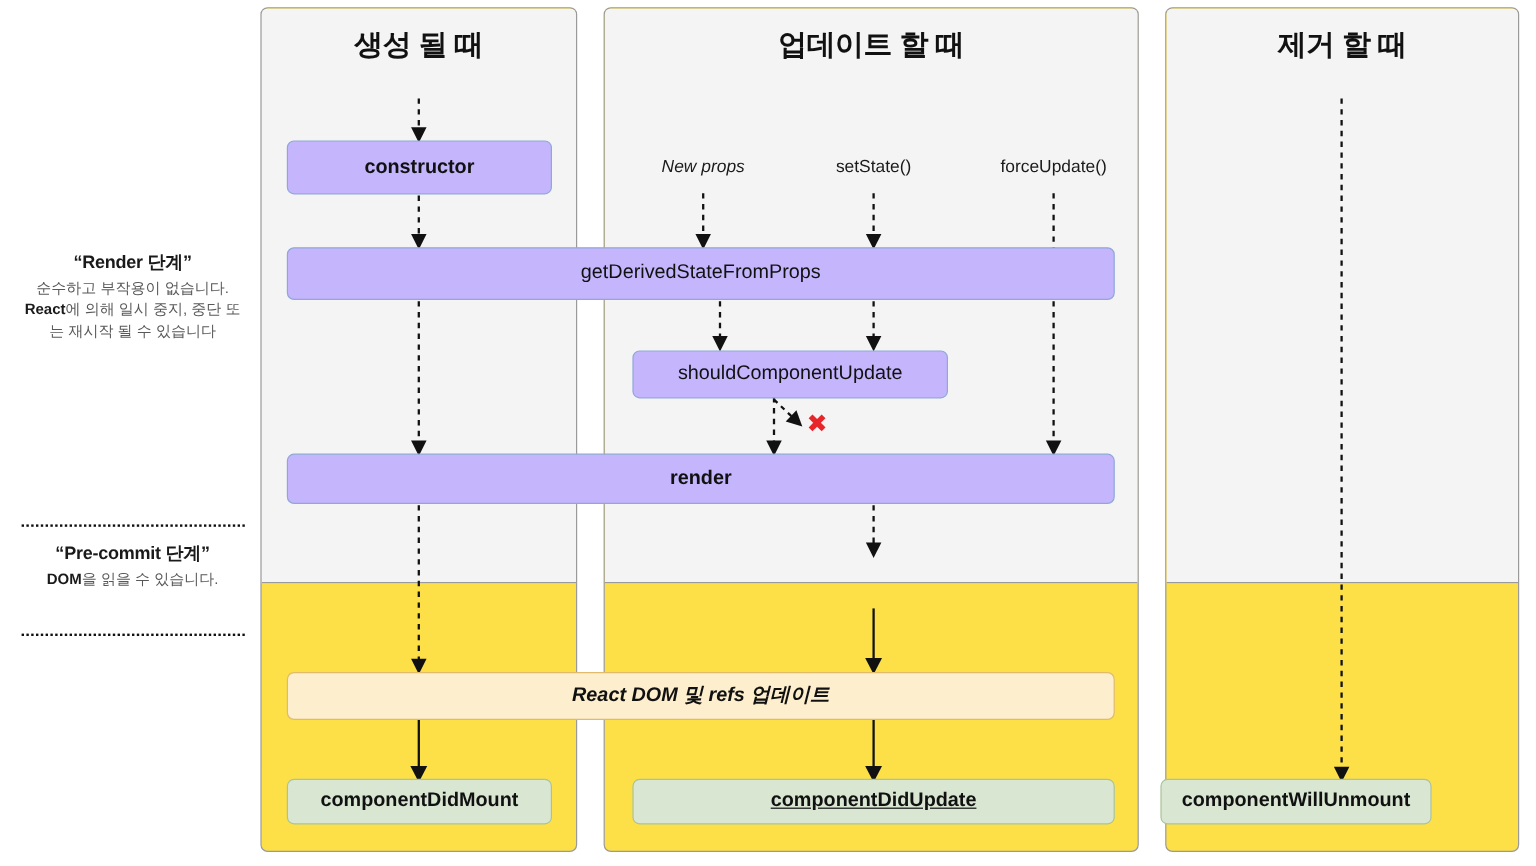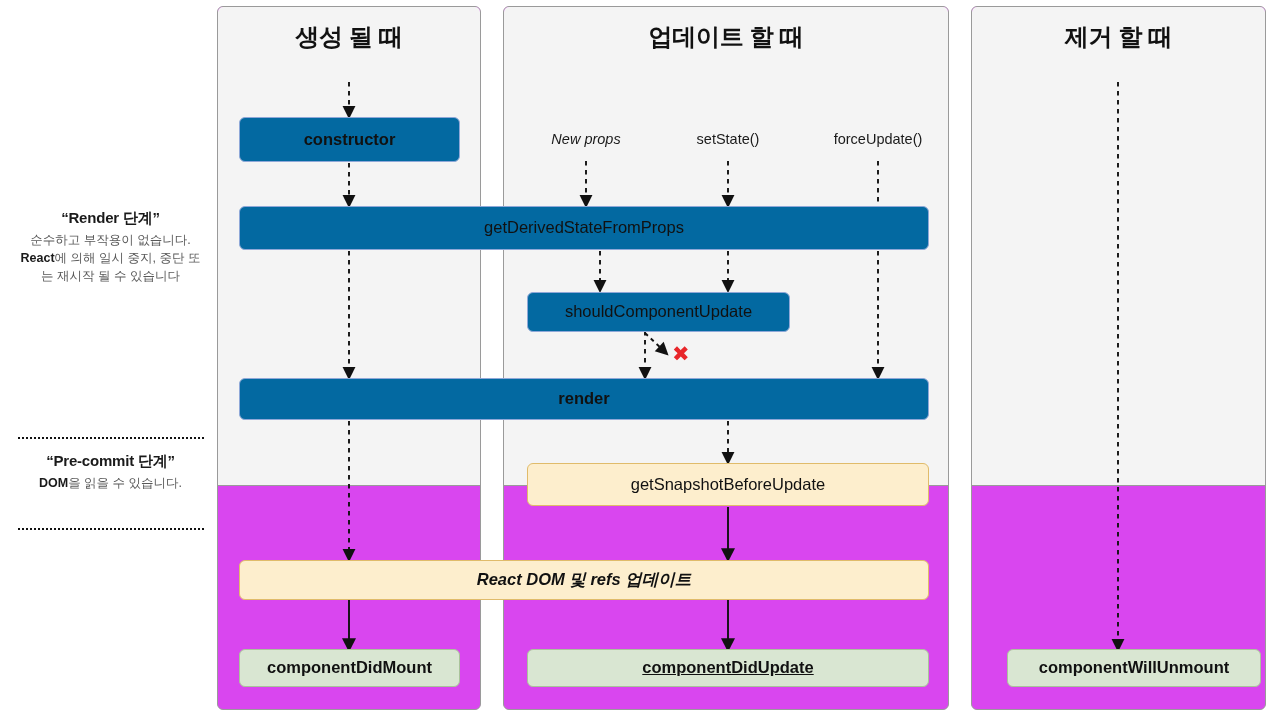--- a/index.html
+++ b/index.html
@@ -24,40 +24,40 @@
   .legend-desc b { color: #1a1a1a; font-weight: bold; }
   .dotline {
     position: absolute; left: 18px; width: 186px; height: 0;
     border-top: 2.5px dotted #111;
   }
 
   
   .panel {
     position: absolute; top: 6px;
     border: 1.3px solid #9a9a9a; border-radius: 6px;
-    background: #d946ef; overflow: hidden;
+    background: #fde047; overflow: hidden;
   }
   .panel-shade {
     position: absolute; left: 0; right: 0; top: 0;
     background: #f4f4f4; border-bottom: 1.3px solid #9a9a9a;
   }
   .panel-head {
     position: absolute; left: 0; right: 0; top: 14px;
     text-align: center; font-size: 24px; font-weight: bold;
     color: #111; letter-spacing: -0.3px;
   }
 
   
   .lbox {
     position: absolute; border-radius: 6px; border-width: 1.3px;
     border-style: solid; display: flex; align-items: center;
     justify-content: center; font-size: 16.5px; color: #111;
     text-align: center; line-height: 1.2;
   }
-  .lbox.blue   { background: #0369a1; border-color: #8fa8d8; }
+  .lbox.blue   { background: #c4b5fd; border-color: #8fa8d8; }
   .lbox.orange { background: #fdeecd; border-color: #e0bb6a; }
   .lbox.green  { background: #d9e6d2; border-color: #a9c39a; }
   .lbox.bold   { font-weight: bold; }
   .lbox.ital   { font-style: italic; font-weight: bold; }
 
   
   .trigger {
     position: absolute; font-size: 14.5px; color: #1a1a1a;
     text-align: center; white-space: nowrap;
   }
@@ -148,25 +148,24 @@
   <div class="trigger" style="left:808px; top:131px; width:140px;">forceUpdate()</div>
 
   <div class="lbox blue bold" style="left:239px; top:117px; width:221px; height:45px;">constructor</div>
 
   <div class="lbox blue" style="left:239px; top:206px; width:690px; height:44px;">getDerivedStateFromProps</div>
 
   <div class="lbox blue" style="left:527px; top:292px; width:263px; height:40px;">shouldComponentUpdate</div>
 
   <div class="lbox blue bold" style="left:239px; top:378px; width:690px; height:42px;">render</div>
 
-  <div class="lbox orange" style="left:527px; top:463px; width:402px; height:43px;">getSnapshotBeforeUpdate</div>
 
   <div class="lbox orange ital" style="left:239px; top:560px; width:690px; height:40px;">React DOM 및 refs 업데이트</div>
 
   <div class="lbox green bold" style="left:239px; top:649px; width:221px; height:38px;">componentDidMount</div>
 
   <div class="lbox green bold" style="left:527px; top:649px; width:402px; height:38px;text-decoration:underline;">componentDidUpdate</div>
 
-  <div class="lbox green bold" style="left:1007px; top:649px; width:254px; height:38px;">componentWillUnmount</div>
+  <div class="lbox green bold" style="left:967px; top:649px; width:226px; height:38px;">componentWillUnmount</div>
 
   <div class="xmark" style="left:672px; top:343px;">✖</div>
 
 </div>
 
 </body></html>

